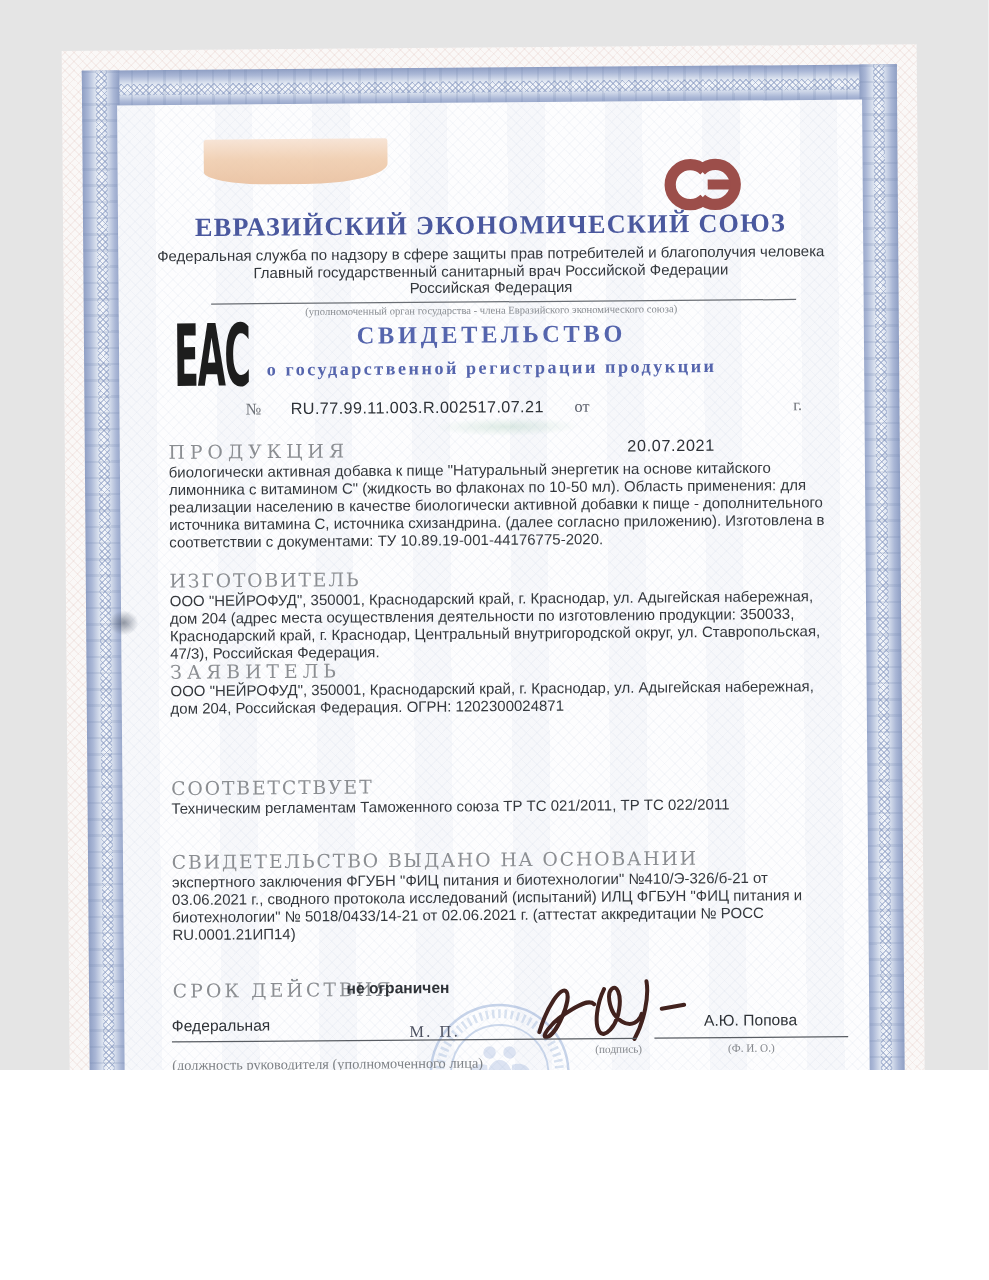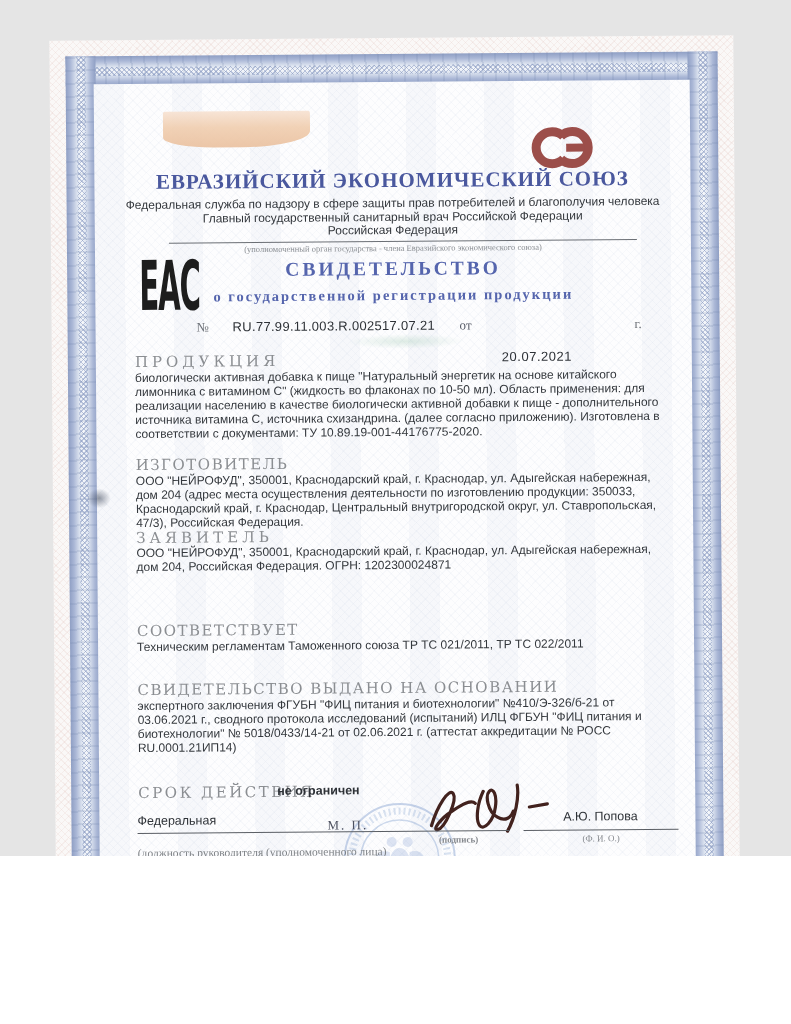--- a/index.html
+++ b/index.html
@@ -92,22 +92,22 @@
   .h-basis{top:641px;}        .t-basis{top:660px;}
   .h-validity{top:744px;letter-spacing:2.5px;}
   .validity-value{position:absolute;left:222px;top:745px;font-size:12.5px;font-weight:bold;color:#2e3237;}
 
   
   .head-label{position:absolute;left:82px;top:774px;font-size:12.5px;color:#2e3237;}
   .rule-1{position:absolute;left:82px;top:793px;width:372px;border-top:1px solid #595d63;}
   .rule-2{position:absolute;left:468px;top:793px;width:155px;border-top:1px solid #595d63;}
   .mp-label{position:absolute;left:272px;top:779px;font-family:"Liberation Serif",serif;font-size:13px;
     letter-spacing:2px;color:#4d5160;}
-  .sign-caption{position:absolute;left:348px;top:797px;width:110px;text-align:center;
-    font-family:"Liberation Serif",serif;font-size:9px;color:#85888d;font-weight:bold;}
+  .sign-caption{position:absolute;left:348px;top:797px;width:110px;text-align:right;
+    font-family:"Liberation Serif",serif;font-size:9px;color:#85888d;}
   .signer-name{position:absolute;left:455px;top:773px;width:180px;text-align:center;
     font-size:12.5px;color:#2e3237;}
   .name-caption{position:absolute;left:468px;top:797px;width:155px;text-align:center;
     font-family:"Liberation Serif",serif;font-size:9px;color:#85888d;}
   .position-caption{position:absolute;left:82px;top:806px;width:330px;
     font-family:"Liberation Serif",serif;font-size:11.5px;line-height:14.6px;color:#7e8286;}
 
   .serial-number{position:absolute;left:499px;top:833px;font-family:"DejaVu Serif",serif;
     font-size:15.5px;letter-spacing:2px;color:#bf4430;}
 

